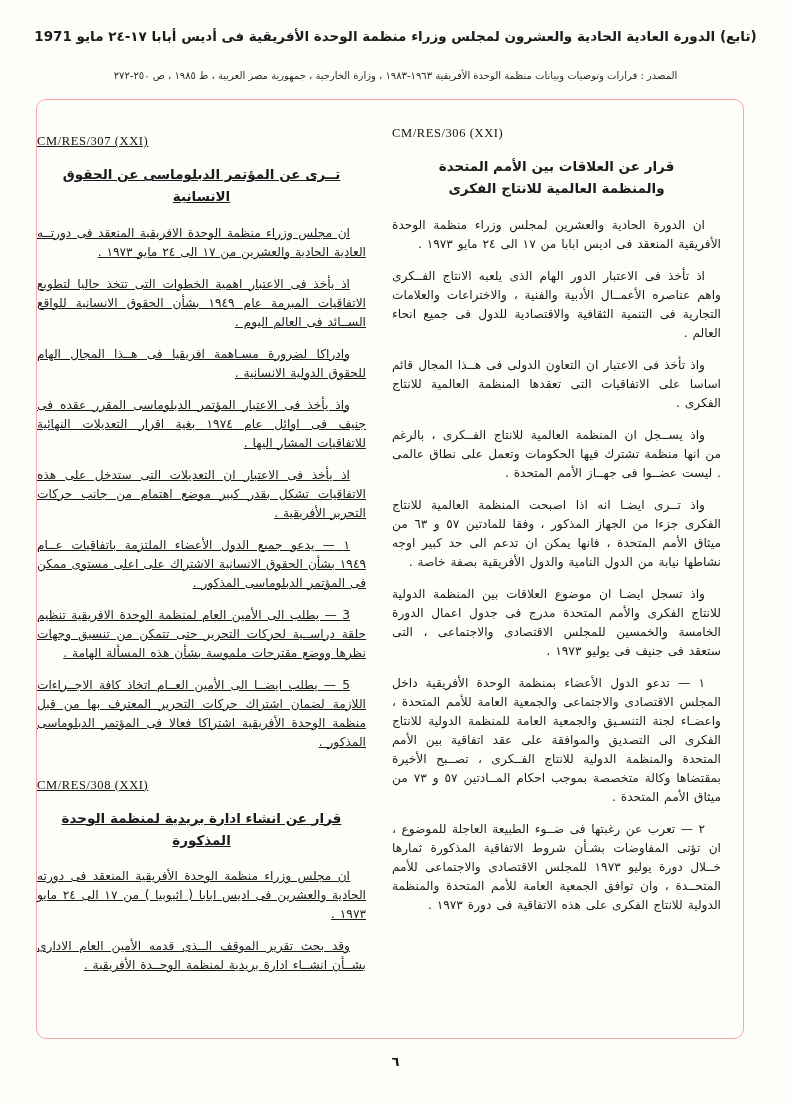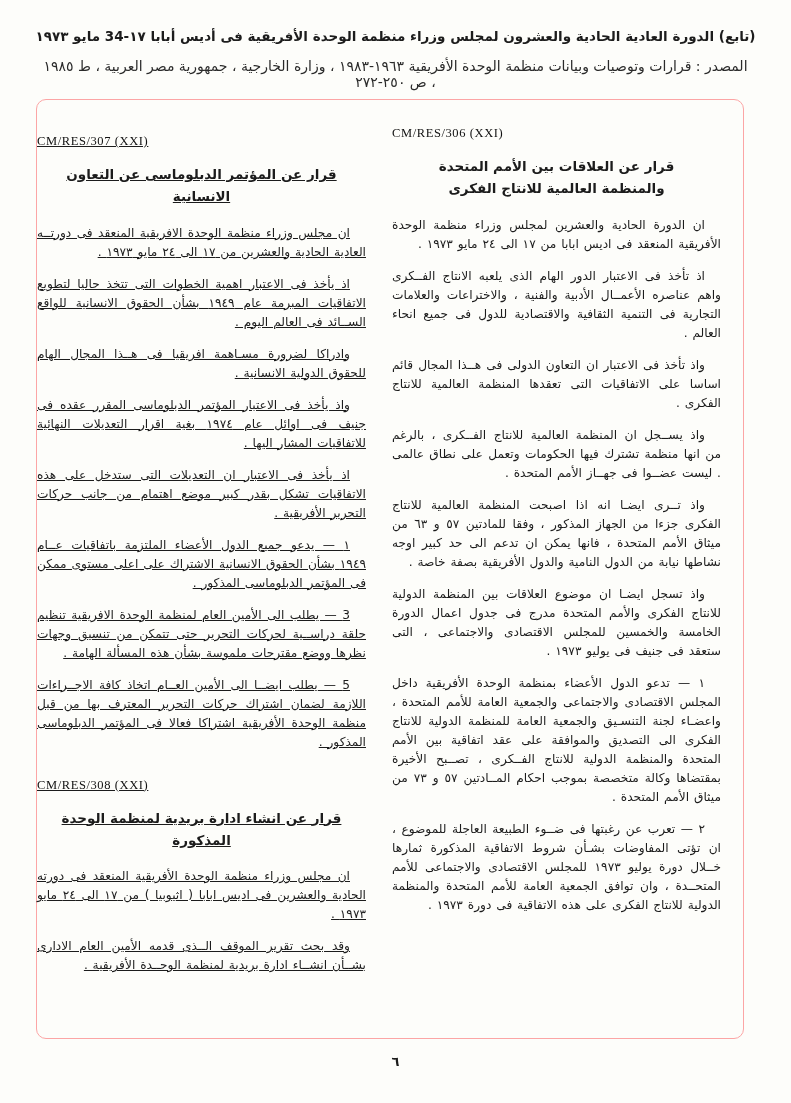--- a/index.html
+++ b/index.html
@@ -12,22 +12,22 @@
     font-family: "DejaVu Sans", sans-serif;
     color: #1c1c1c;
     overflow: hidden;
   }
   .header { position: absolute; top: 28px; left: 0; right: 0; text-align: center; direction: rtl; }
   .header-title {
     font-size: 13.5px; font-weight: bold; letter-spacing: 0;
     padding: 0 30px;
   }
   .header-source {
-    margin-top: 14px;
-    font-size: 14px;
+    margin-top: 26px;
+    font-size: 10px;
     color: #2a2a2a;
     padding: 0 40px;
   }
   .frame {
     position: absolute;
     left: 36px; top: 99px;
     width: 706px; height: 938px;
     border: 1px solid #fca5a5;
     border-radius: 10px;
     background: #fdfdfa;
@@ -79,21 +79,21 @@
     font-size: 13px;
     font-weight: bold;
   }
 </style>
 </head>
 <body>
 
 <div class="page">
 
   <div class="header">
-    <div class="header-title">(تابع) الدورة العادية الحادية والعشرون لمجلس وزراء منظمة الوحدة الأفريقية فى أديس أبابا ١٧-34 مايو ١٩٧٣</div>
+    <div class="header-title">(تابع) الدورة العادية الحادية والعشرون لمجلس وزراء منظمة الوحدة الأفريقية فى أديس أبابا ١٧-٢٤ مايو 1971</div>
     <div class="header-source">المصدر : قرارات وتوصيات وبيانات منظمة الوحدة الأفريقية ١٩٦٣-١٩٨٣ ، وزارة الخارجية ، جمهورية مصر العربية ، ط ١٩٨٥ ، ص ٢٥٠-٢٧٢</div>
   </div>
 
   <div class="frame">
     <div class="columns">
 
       <div class="col col-right">
         <div class="res">
           <div class="res-ref">CM/RES/306 (XXI)</div>
           <h2 class="res-title">قرار عن العلاقات بين الأمم المتحدة
@@ -105,21 +105,21 @@
           <p>واذ تــرى ايضـا انه اذا اصبحت المنظمة العالمية للانتاج الفكرى جزءا من الجهاز المذكور ، وفقا للمادتين ٥٧ و ٦٣ من ميثاق الأمم المتحدة ، فانها يمكن ان تدعم الى حد كبير اوجه نشاطها نيابة من الدول النامية والدول الأفريقية بصفة خاصة .</p>
           <p>واذ تسجل ايضـا ان موضوع العلاقات بين المنظمة الدولية للانتاج الفكرى والأمم المتحدة مدرج فى جدول اعمال الدورة الخامسة والخمسين للمجلس الاقتصادى والاجتماعى ، التى ستعقد فى جنيف فى يوليو ١٩٧٣ .</p>
           <p>١ — تدعو الدول الأعضاء بمنظمة الوحدة الأفريقية داخل المجلس الاقتصادى والاجتماعى والجمعية العامة للأمم المتحدة ، واعضـاء لجنة التنسـيق والجمعية العامة للمنظمة الدولية للانتاج الفكرى الى التصديق والموافقة على عقد اتفاقية بين الأمم المتحدة والمنظمة الدولية للانتاج الفــكرى ، تصــبح الأخيرة بمقتضاها وكالة متخصصة بموجب احكام المــادتين ٥٧ و ٧٣ من ميثاق الأمم المتحدة .</p>
           <p>٢ — تعرب عن رغبتها فى ضــوء الطبيعة العاجلة للموضوع ، ان تؤتى المفاوضات بشـأن شروط الاتفاقية المذكورة ثمارها خــلال دورة يوليو ١٩٧٣ للمجلس الاقتصادى والاجتماعى للأمم المتحــدة ، وان توافق الجمعية العامة للأمم المتحدة والمنظمة الدولية للانتاج الفكرى على هذه الاتفاقية فى دورة ١٩٧٣ .</p>
         </div>
       </div>
 
       <div class="col col-left">
         <div class="res">
           <div class="res-ref">CM/RES/307 (XXI)</div>
-          <h2 class="res-title">قرار عن المؤتمر الدبلوماسى عن التعاون الانسانية</h2>
+          <h2 class="res-title">تــرى عن المؤتمر الدبلوماسى عن الحقوق الانسانية</h2>
           <p>ان مجلس وزراء منظمة الوحدة الافريقية المنعقد فى دورتــه العادية الحادية والعشرين من ١٧ الى ٢٤ مايو ١٩٧٣ .</p>
           <p>اذ يأخذ فى الاعتبار اهمية الخطوات التى تتخذ حاليا لتطويع الاتفاقيات المبرمة عام ١٩٤٩ بشأن الحقوق الانسانية للواقع الســائد فى العالم اليوم .</p>
           <p>وادراكا لضرورة مسـاهمة افريقيا فى هــذا المجال الهام للحقوق الدولية الانسانية .</p>
           <p>واذ يأخذ فى الاعتبار المؤتمر الدبلوماسى المقرر عقده فى جنيف فى اوائل عام ١٩٧٤ بغية اقرار التعديلات النهائية للاتفاقيات المشار اليها .</p>
           <p>اذ يأخذ فى الاعتبار ان التعديلات التى ستدخل على هذه الاتفاقيات تشكل بقدر كبير موضع اهتمام من جانب حركات التحرير الأفريقية .</p>
           <p>١ — يدعو جميع الدول الأعضاء الملتزمة باتفاقيات عــام ١٩٤٩ بشأن الحقوق الانسانية الاشتراك على اعلى مستوى ممكن فى المؤتمر الدبلوماسى المذكور .</p>
           <p>3 — يطلب الى الأمين العام لمنظمة الوحدة الافريقية تنظيم حلقة دراســية لحركات التحرير حتى تتمكن من تنسيق وجهات نظرها ووضع مقترحات ملموسة بشأن هذه المسألة الهامة .</p>
           <p>5 — يطلب ايضــا الى الأمين العــام اتخاذ كافة الاجــراءات اللازمة لضمان اشتراك حركات التحرير المعترف بها من قبل منظمة الوحدة الأفريقية اشتراكا فعالا فى المؤتمر الدبلوماسى المذكور .</p>
         </div>
 

